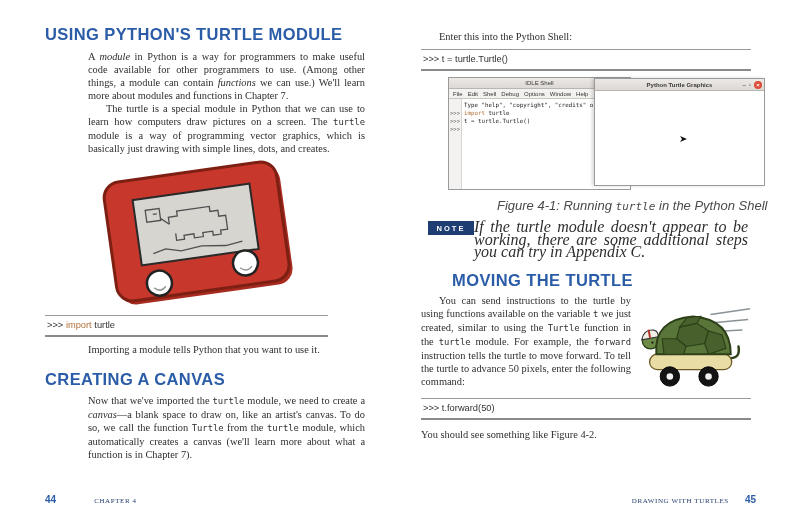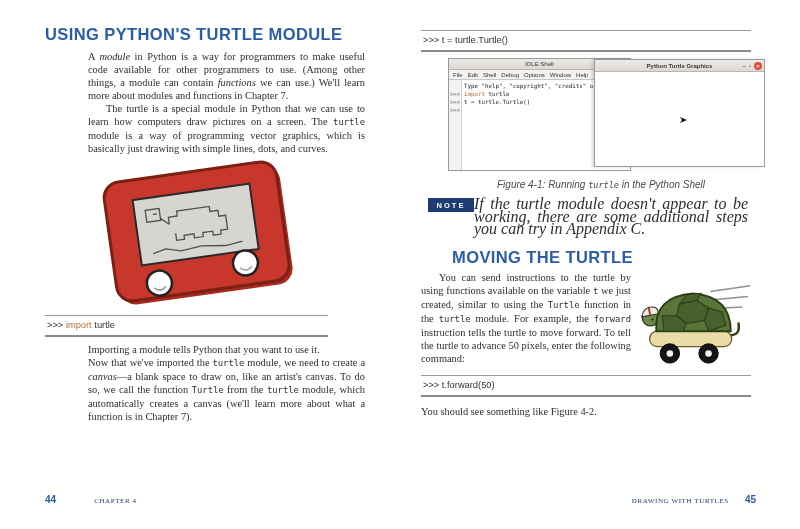--- a/index.html
+++ b/index.html
@@ -53,21 +53,21 @@
                   font-family:"DejaVu Sans Mono", monospace; font-size:5.5px; color:#666;
                   line-height:8px; padding-top:2px; text-align:right; }
   .shell-gutter div { padding-right:1px; height:8px; }
   .shell-code { flex:1; padding:2px 0 0 2px; font-family:"DejaVu Sans Mono", monospace;
                 font-size:5.8px; line-height:8px; color:#222; white-space:nowrap; overflow:hidden; }
   .shell-code div { height:8px; }
   .canvas-area { position:relative; height:calc(100% - 12px); background:#fff; }
   .canvas-arrow { position:absolute; left:50%; top:47%; }
 
   .fig-caption { margin:7px 0 0 76px; font-family:"Liberation Sans", sans-serif;
-                 font-style:italic; font-size:10px; color:#4a4a4a; }
+                 font-style:italic; font-size:13px; color:#4a4a4a; }
   .note-row { display:flex; margin-top:8px; }
   .note-badge { margin-left:7px; width:46px; height:14px; background:#1e3d73; color:#fff;
                 font-family:"Liberation Sans", sans-serif; font-weight:bold; font-size:7.5px;
                 letter-spacing:2px; display:flex; align-items:center; justify-content:center;
                 flex:0 0 auto; }
   .note-text { width:274px; font-style:italic; font-size:16px;
                line-height:12.5px; text-align:justify;font-family:Liberation Serif, serif; }
   .h-moving { margin:12px 0 4px 31px; }
   .h-canvas { margin:14px 0 5px 0; }
   .moving-section { width:332px; }
@@ -87,21 +87,21 @@
 </head>
 <body>
 
 <div class="book">
 
   <div class="page page-left">
     <h2 class="heading">USING PYTHON'S TURTLE MODULE</h2>
 
     <div class="body-block mt6">
       <p class="body"><span>A </span><span class="seg-i">module</span><span> in Python is a way for programmers to make useful code available for other programmers to use. (Among other things, a module can contain </span><span class="seg-i">functions</span><span> we can use.) We'll learn more about modules and functions in Chapter 7.</span></p>
-      <p class="body indent"><span>The turtle is a special module in Python that we can use to learn how computers draw pictures on a screen. The </span><span class="seg-c">turtle</span><span> module is a way of programming vector graphics, which is basically just drawing with simple lines, dots, and curves.</span></p>
+      <p class="body indent"><span>The turtle is a special module in Python that we can use to learn how computers draw pictures on a screen. The </span><span class="seg-c">turtle</span><span> module is a way of programming vector graphics, which is basically just drawing with simple lines, dots, and creates.</span></p>
     </div>
 
     <div class="etch-wrap">
       <svg width="230" height="150" viewBox="0 0 230 150">
         <g transform="rotate(-8 115 75)">
           <rect x="28" y="16" width="174" height="120" rx="16" fill="#a82b20"></rect>
           <rect x="25" y="12" width="174" height="120" rx="16" fill="#c8372b" stroke="#7e1f14" stroke-width="3"></rect>
           <rect x="53" y="32" width="118" height="66" fill="#d6d5d0" stroke="#2a2a2a" stroke-width="2"></rect>
 
           <g stroke="#4f4f4f" stroke-width="1.3" fill="none">
@@ -122,33 +122,35 @@
 
 
     <div class="codeblock cb-left mt6">
       <span><span>&gt;&gt;&gt; </span><span class="seg-k">import</span><span> turtle</span></span>
     </div>
 
     <div class="body-block mt6">
       <p class="body">Importing a module tells Python that you want to use it.</p>
     </div>
 
+    <h2 class="heading h-canvas">CREATING A CANVAS</h2>
 
     <div class="body-block">
       <p class="body"><span>Now that we've imported the </span><span class="seg-c">turtle</span><span> module, we need to create a </span><span class="seg-i">canvas</span><span>—a blank space to draw on, like an artist's canvas. To do so, we call the function </span><span class="seg-c">Turtle</span><span> from the </span><span class="seg-c">turtle</span><span> module, which automatically creates a canvas (we'll learn more about what a function is in Chapter 7).</span></p>
     </div>
 
     <div class="footer footer-left">
       <span class="page-num">44</span>
       <span class="running-head">CHAPTER 4</span>
     </div>
   </div>
 
   <div class="page page-right">
 
+    <p class="body indent rp-body mt6">Enter this into the Python Shell:</p>
 
     <div class="codeblock cb-right mt6">
       <span>&gt;&gt;&gt; t = turtle.Turtle()</span>
     </div>
 
 
     <div class="figure">
 
       <div class="win win-idle">
         <div class="titlebar">

